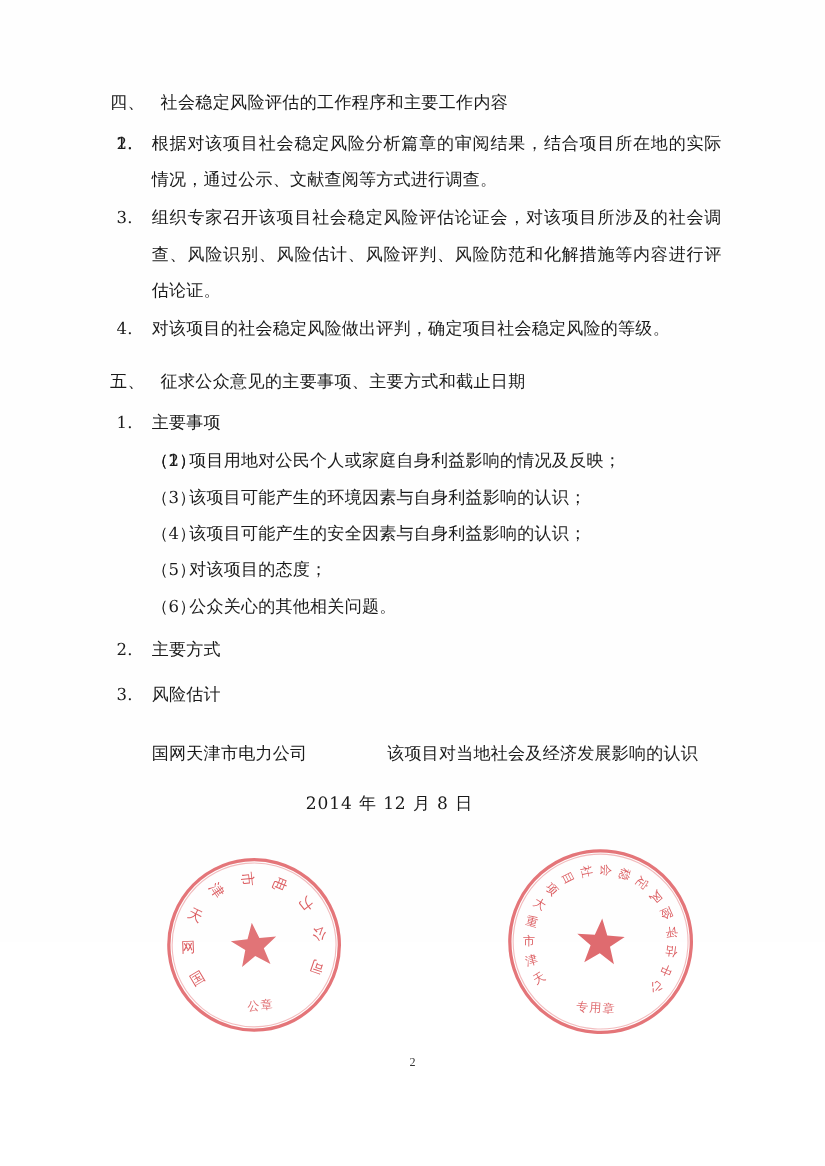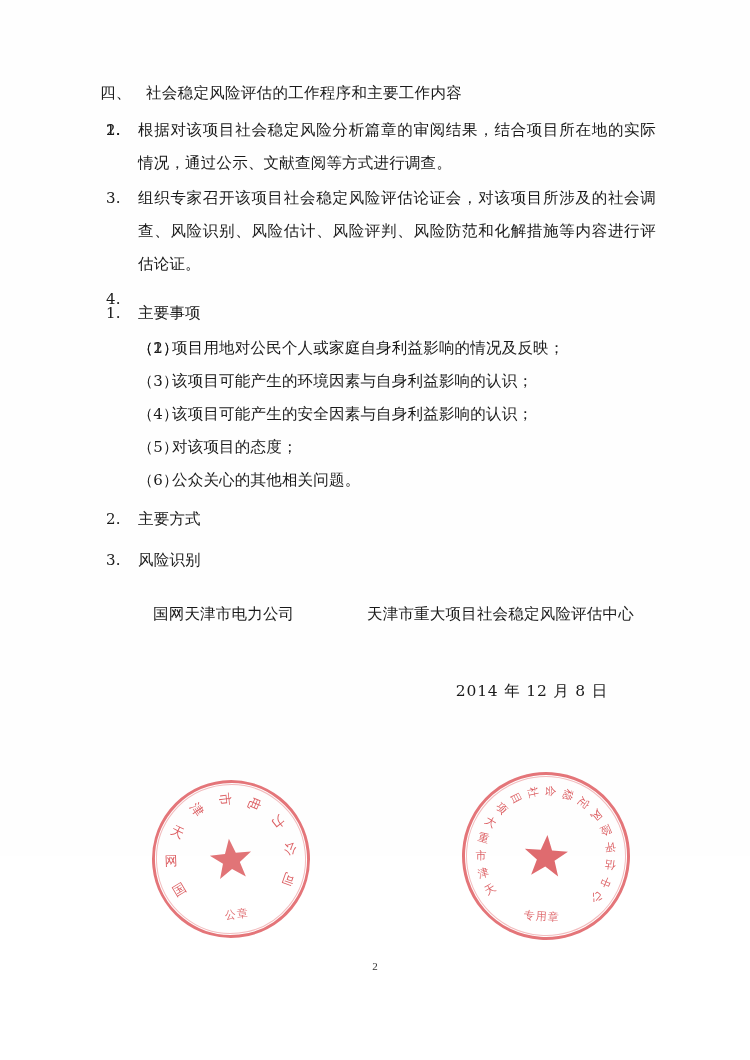--- a/index.html
+++ b/index.html
@@ -89,25 +89,24 @@
     position: relative;
     margin-top: 22px;
     padding-left: 38px;
     font-size: 15.5px;
     line-height: 30px;
     letter-spacing: 0.2px;
   }
   .sign-left {
     display: inline-block;
     width: 214px;
-    margin-left: 15px;
   }
   .date-row {
-    margin-top: 52px;
-    text-align: right;
+    margin-top: 20px;
+    text-align: center;
     padding-right: 48px;
     font-size: 15.5px;
     letter-spacing: 0.8px;
   }
   .page-number {
     position: absolute;
     left: 0;
     width: 750px;
     top: 960px;
     text-align: center;
@@ -204,25 +203,29 @@
       <div class="item">
         <span class="marker">2.</span>
         <span>根据对该项目社会稳定风险分析篇章的审阅结果，结合项目所在地的实际情况，通过公示、文献查阅等方式进行调查。</span>
       </div>
       <div class="item">
         <span class="marker">3.</span>
         <span>组织专家召开该项目社会稳定风险评估论证会，对该项目所涉及的社会调查、风险识别、风险估计、风险评判、风险防范和化解措施等内容进行评估论证。</span>
       </div>
       <div class="item">
         <span class="marker">4.</span>
+        <span>对该项目的社会稳定风险做出评判，确定项目社会稳定风险的等级。</span>
       </div>
     </div>
 
     <div class="gap-md"></div>
 
+    <div class="section-head">
+      <span class="num">五、</span><span>征求公众意见的主要事项、主要方式和截止日期</span>
+    </div>
 
     <div class="list">
 
       <div class="item">
         <span class="marker">1.</span>
         <span>主要事项</span>
       </div>
 
       <div class="sub-item">
         <span class="marker">（1）</span>
@@ -253,28 +256,28 @@
       <div class="item">
         <span class="marker">2.</span>
         <span>主要方式</span>
       </div>
 
 
       <div class="gap-sm"></div>
 
       <div class="item">
         <span class="marker">3.</span>
-        <span>风险识别</span>
+        <span>风险估计</span>
       </div>
 
 
     </div>
 
     <div class="sign-row">
-      <span class="sign-left">国网天津市电力公司</span><span>天津市重大项目社会稳定风险评估中心</span>
+      <span class="sign-left">国网天津市电力公司</span><span>该项目对当地社会及经济发展影响的认识</span>
     </div>
 
     <div class="date-row">2014 年 12 月 8 日</div>
 
   </div>
 
   <div class="seal" id="seal-left">
     <div class="ring"></div>
     <div class="ring2"></div>
     <div class="arc-text">

